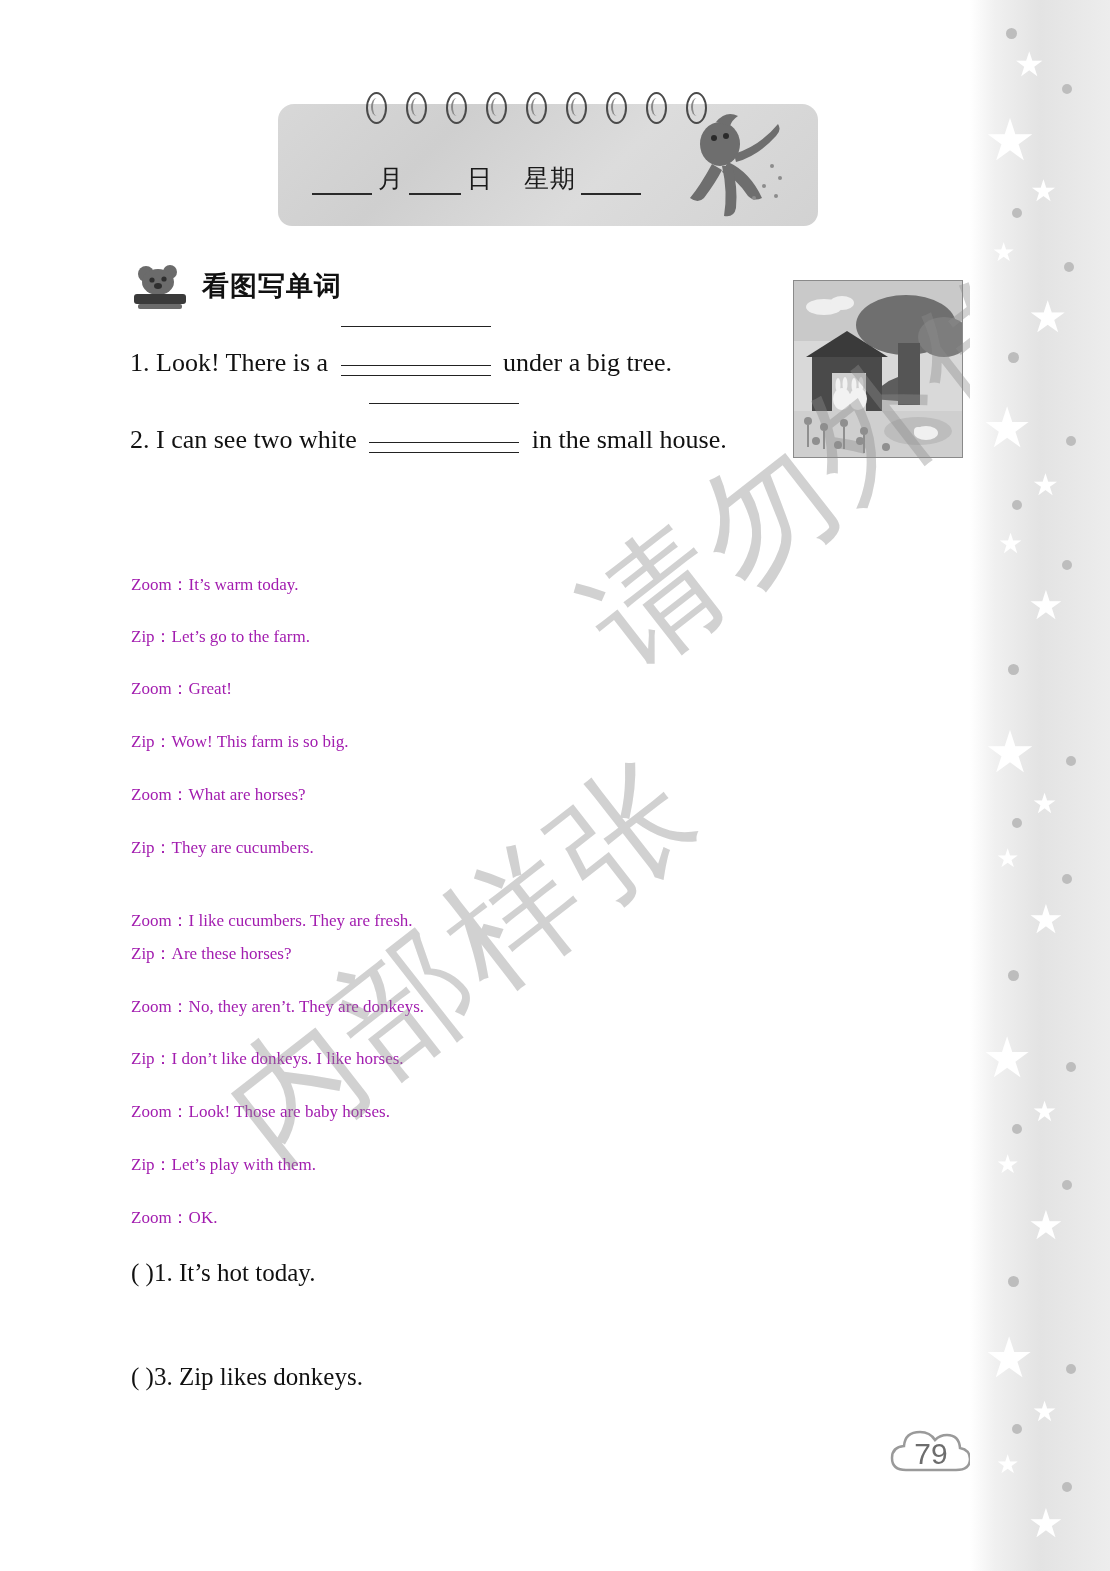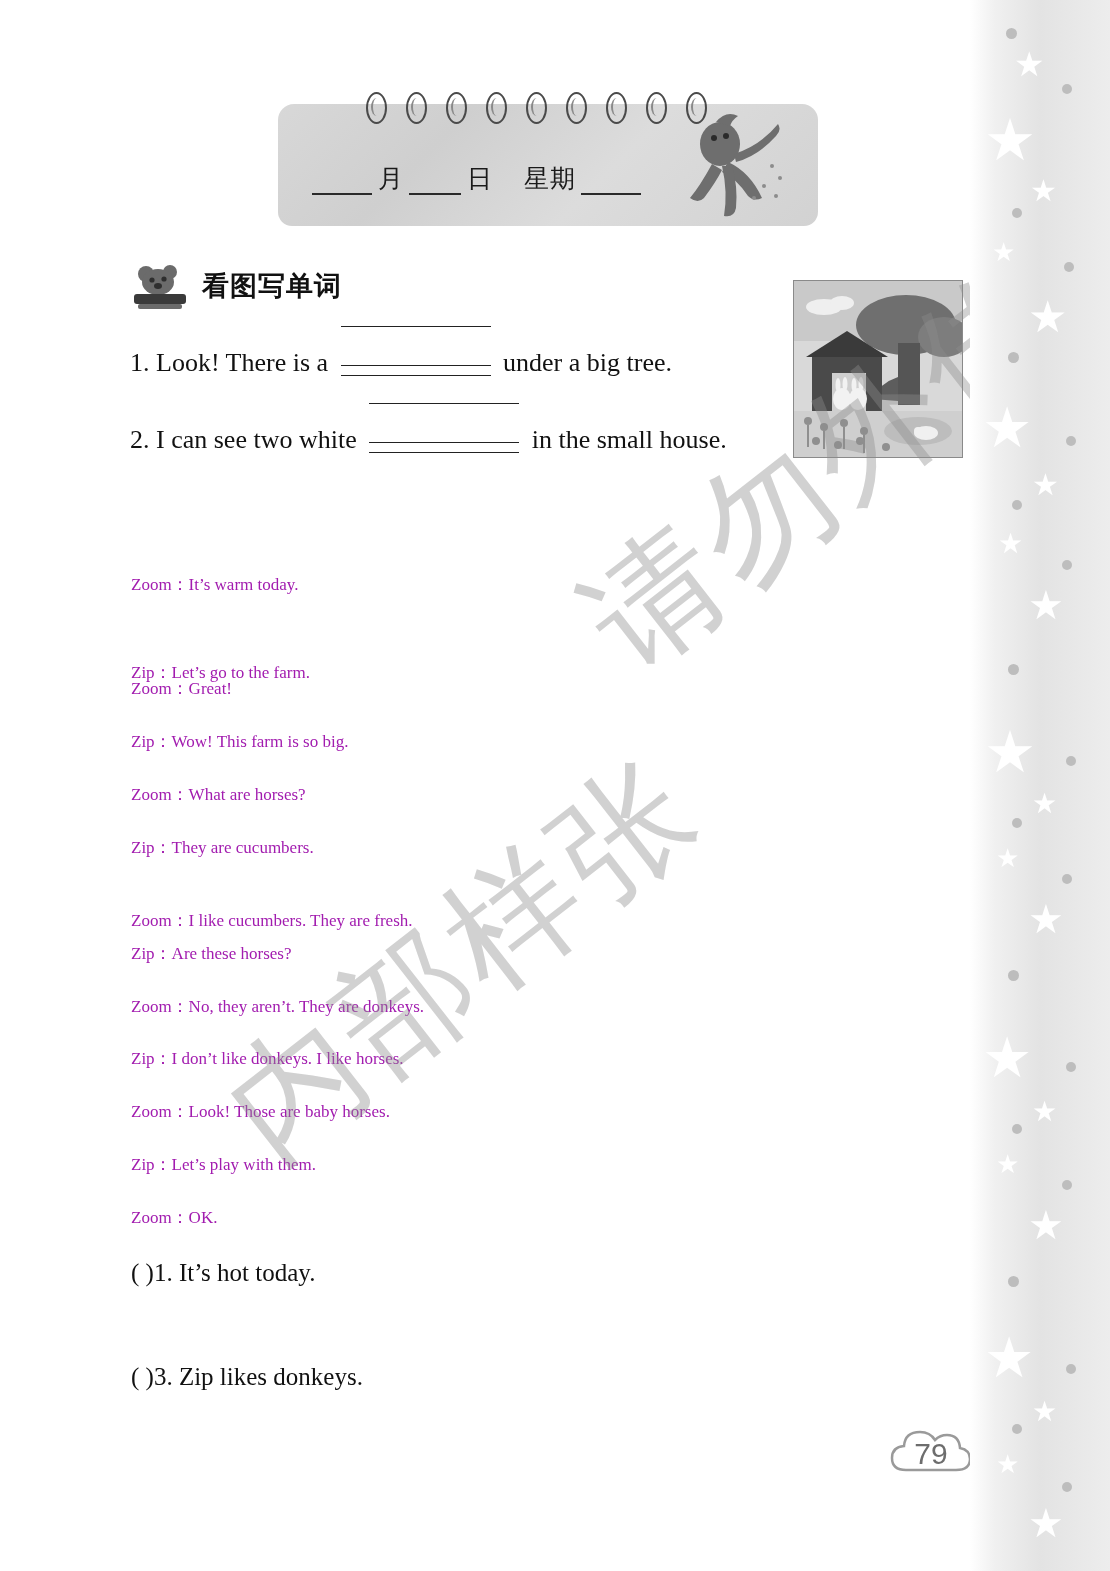--- a/index.html
+++ b/index.html
@@ -237,21 +237,21 @@
         <path d="M50 146 V168"></path>
           <path d="M70 154 V172"></path>
       </g>
       <ellipse cx="132" cy="152" rx="12" ry="7" fill="#f0f0f0"></ellipse>
       <ellipse cx="124" cy="150" rx="4" ry="4" fill="#f0f0f0"></ellipse>
     </svg>
   </div>
 
 
   <div class="dlg" style="left:131px;top:573px;">Zoom：It’s warm today.</div>
-  <div class="dlg" style="left:131px;top:625px;margin-top:36px;">Zip：Let’s go to the farm.</div>
+  <div class="dlg" style="left:131px;top:625px;">Zip：Let’s go to the farm.</div>
   <div class="dlg" style="left:131px;top:677px;">Zoom：Great!</div>
   <div class="dlg" style="left:131px;top:730px;">Zip：Wow!  This farm is so big.</div>
   <div class="dlg" style="left:131px;top:783px;">Zoom：What are horses?</div>
   <div class="dlg" style="left:131px;top:836px;">Zip：They are cucumbers.</div>
   <div class="dlg" style="left:131px;top:909px;">Zoom：I like cucumbers. They are fresh.</div>
   <div class="dlg" style="left:131px;top:942px;">Zip：Are these horses?</div>
   <div class="dlg" style="left:131px;top:995px;">Zoom：No, they aren’t. They are donkeys.</div>
   <div class="dlg" style="left:131px;top:1047px;">Zip：I don’t like donkeys. I like horses.</div>
   <div class="dlg" style="left:131px;top:1100px;">Zoom：Look!  Those are baby horses.</div>
   <div class="dlg" style="left:131px;top:1153px;">Zip：Let’s play with them.</div>

